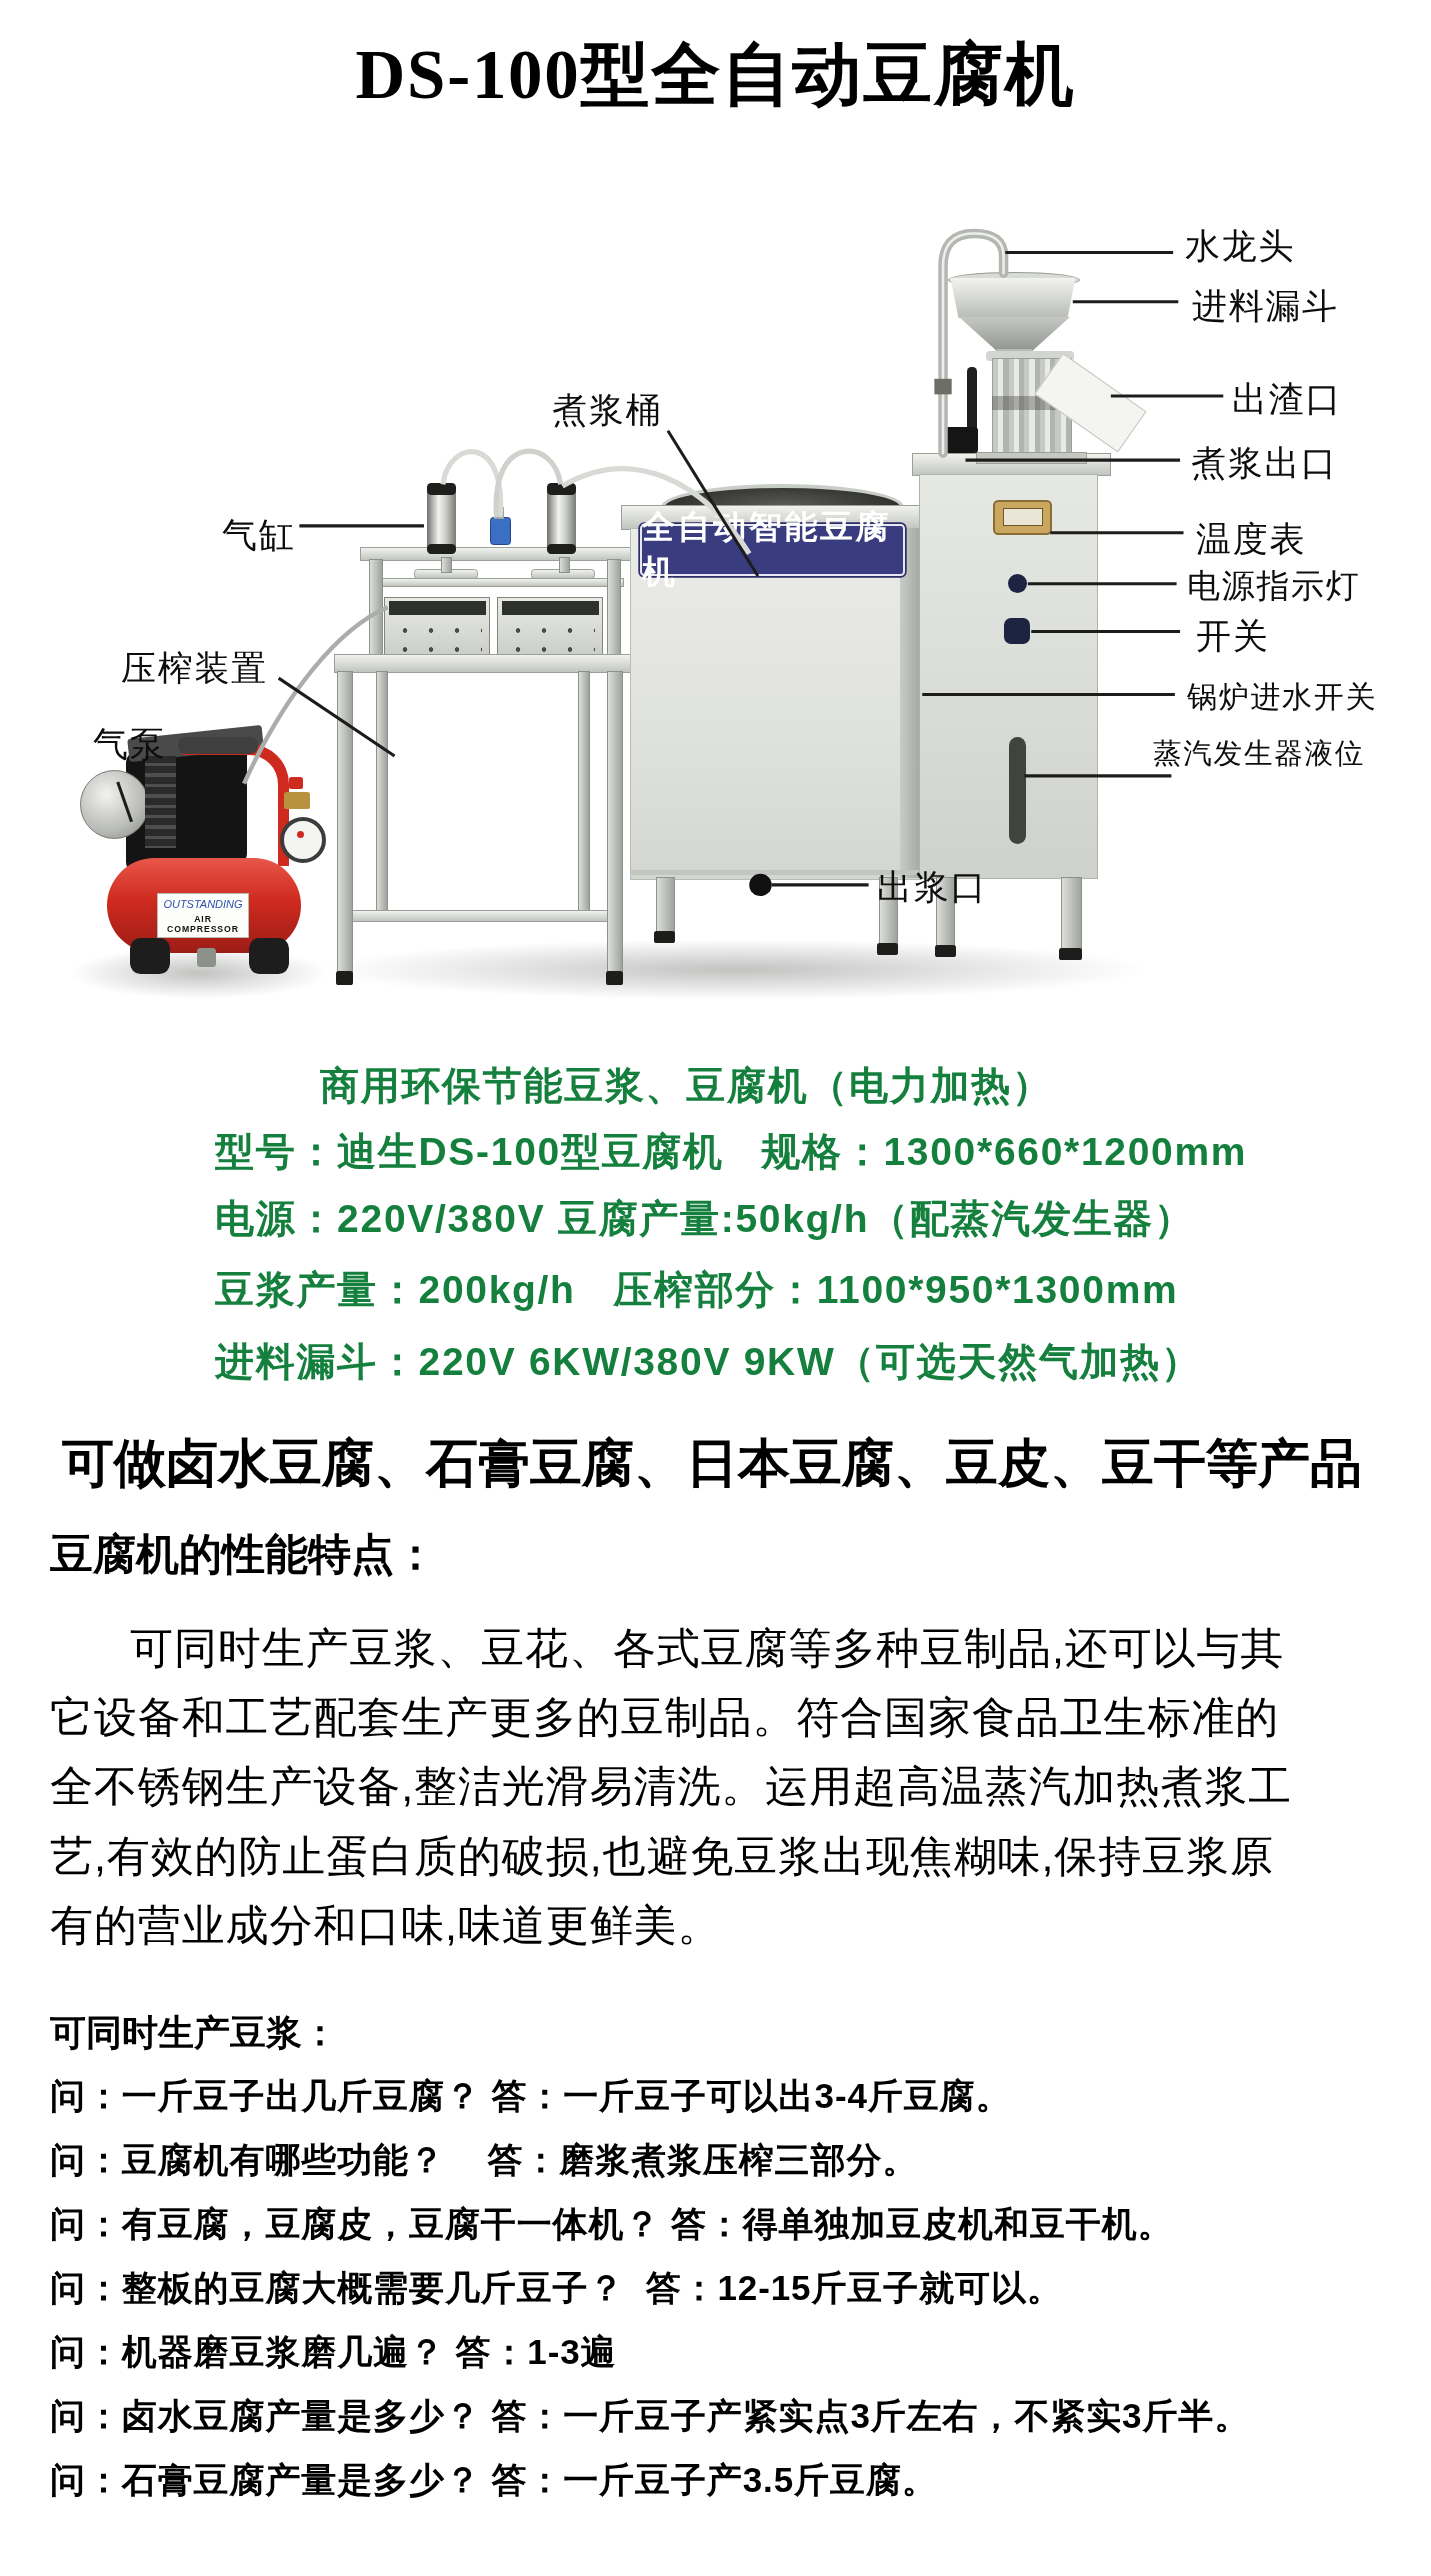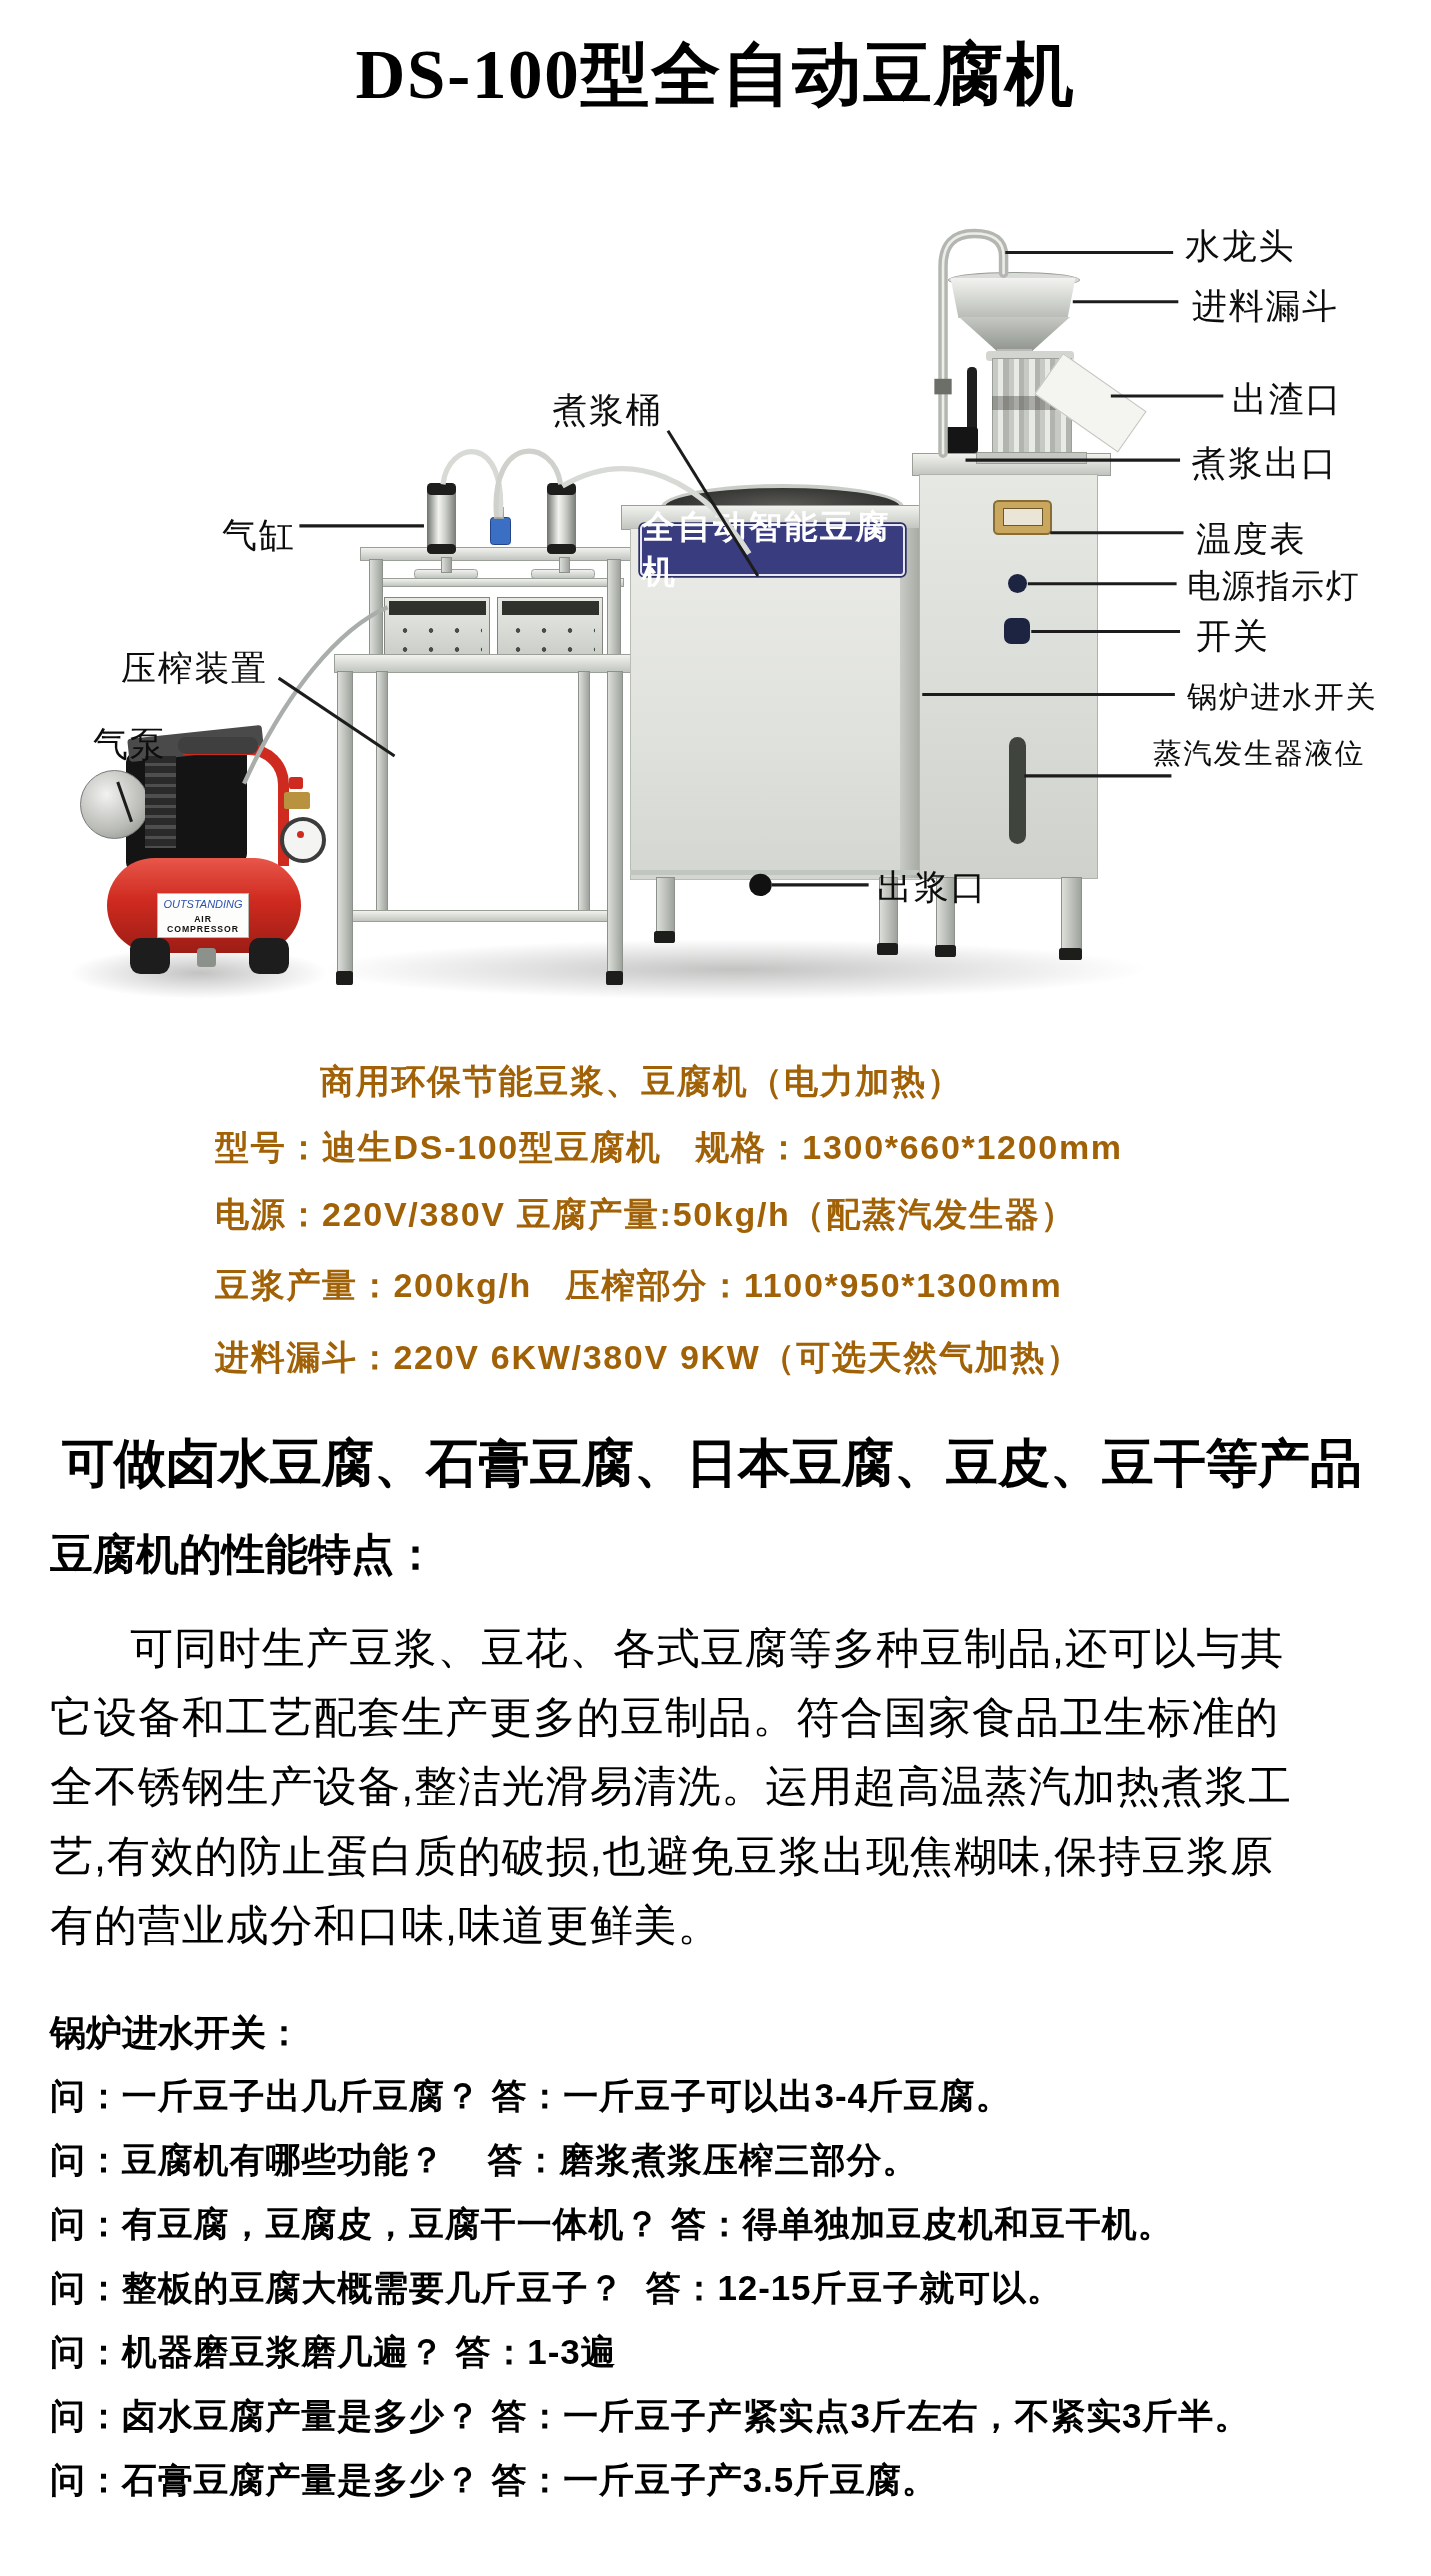--- a/index.html
+++ b/index.html
@@ -3,21 +3,21 @@
 <meta charset="utf-8">
 <style>
   html,body{margin:0;padding:0;background:#fff;}
   #canvas{position:relative;width:1431px;height:2576px;margin:0 auto;background:#ffffff;overflow:hidden;
           font-family:"Liberation Sans","DejaVu Sans",sans-serif;color:#000;}
   .abs{position:absolute;}
   .pre{white-space:pre;}
   
   .page-title{left:0;top:29px;width:100%;text-align:center;font-family:"Liberation Serif","DejaVu Serif",serif;
               font-weight:900;font-size:69px;letter-spacing:1.7px;color:#000;}
-  .spec{font-weight:700;font-size:34px;letter-spacing:1.7px;color:#a16207;}
+  .spec{font-weight:700;font-size:39px;letter-spacing:1.7px;color:#15803d;}
   .h-products{left:62px;top:1429px;font-weight:700;font-size:52px;letter-spacing:0;}
   .h-features{left:50px;top:1526px;font-weight:600;font-size:43px;}
   .para{left:50px;font-weight:500;font-size:43px;letter-spacing:0.9px;}
   .qa-title{left:50px;top:2009px;font-weight:700;font-size:36px;}
   .qa{left:50px;font-weight:700;font-size:35px;letter-spacing:0.9px;}
   
   .callout{font-family:"Liberation Serif","DejaVu Serif",serif;font-size:35px;color:#0d0d0d;letter-spacing:1.7px;}
   
   .steel{background:linear-gradient(180deg,#f1f2ee,#c2c5bf);border:0.9px solid #9aa098;}
   .leg{background:linear-gradient(90deg,#dcdeda,#9fa39d);border:0.9px solid #8d918b;}
@@ -206,21 +206,21 @@
 
   <div class="abs h-products pre">可做卤水豆腐、石膏豆腐、日本豆腐、豆皮、豆干等产品</div>
   <div class="abs h-features pre">豆腐机的性能特点：</div>
 
   <div class="abs para pre" style="left:130px;top:1620px;">可同时生产豆浆、豆花、各式豆腐等多种豆制品,还可以与其</div>
   <div class="abs para pre" style="top:1689px;">它设备和工艺配套生产更多的豆制品。符合国家食品卫生标准的</div>
   <div class="abs para pre" style="top:1758px;">全不锈钢生产设备,整洁光滑易清洗。运用超高温蒸汽加热煮浆工</div>
   <div class="abs para pre" style="top:1828px;">艺,有效的防止蛋白质的破损,也避免豆浆出现焦糊味,保持豆浆原</div>
   <div class="abs para pre" style="top:1897px;">有的营业成分和口味,味道更鲜美。</div>
 
-  <div class="abs qa-title pre">锅炉进水开关：</div>
+  <div class="abs qa-title pre">可同时生产豆浆：</div>
   <div class="abs qa pre" style="top:2073px;">问：一斤豆子出几斤豆腐？ 答：一斤豆子可以出3-4斤豆腐。</div>
   <div class="abs qa pre" style="top:2137px;">问：豆腐机有哪些功能？    答：磨浆煮浆压榨三部分。</div>
   <div class="abs qa pre" style="top:2201px;">问：有豆腐，豆腐皮，豆腐干一体机？ 答：得单独加豆皮机和豆干机。</div>
   <div class="abs qa pre" style="top:2265px;">问：整板的豆腐大概需要几斤豆子？  答：12-15斤豆子就可以。</div>
   <div class="abs qa pre" style="top:2329px;">问：机器磨豆浆磨几遍？ 答：1-3遍</div>
   <div class="abs qa pre" style="top:2393px;">问：卤水豆腐产量是多少？ 答：一斤豆子产紧实点3斤左右，不紧实3斤半。</div>
   <div class="abs qa pre" style="top:2457px;">问：石膏豆腐产量是多少？ 答：一斤豆子产3.5斤豆腐。</div>
 
 </div>
 

